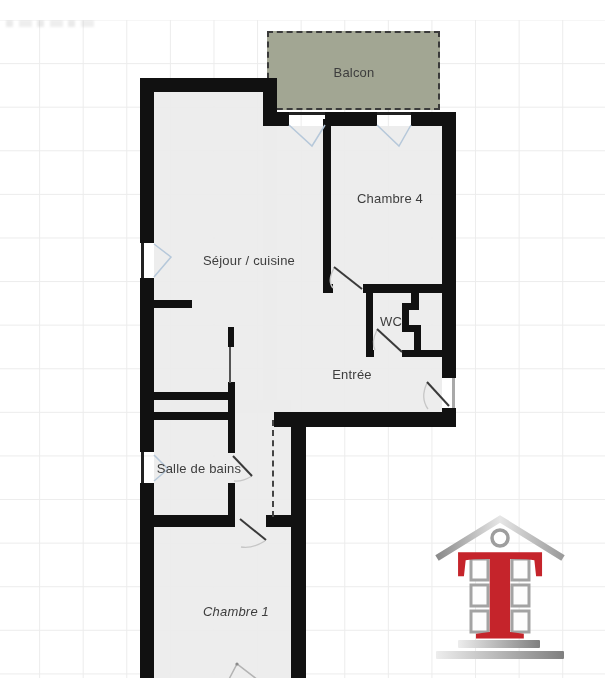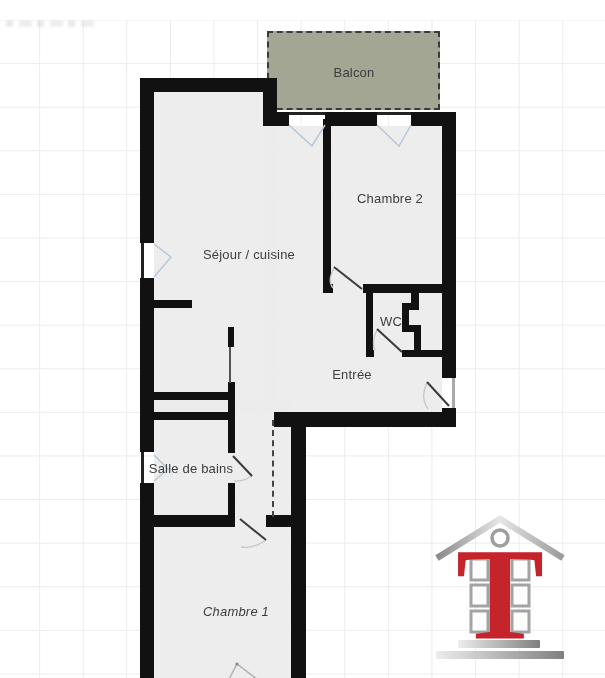--- a/index.html
+++ b/index.html
@@ -111,25 +111,25 @@
     <path d="M377,309 L402,332" stroke="#3a3a3a" stroke-width="2"></path>
     <path d="M427,362 L449,386" stroke="#3a3a3a" stroke-width="2"></path>
     <path d="M233,436 L252,456" stroke="#3a3a3a" stroke-width="2"></path>
     <path d="M240,499 L266,520" stroke="#3a3a3a" stroke-width="2"></path>
 
     <path d="M227,663 L237,644 L262,663" fill="none" stroke="#b3b3b3" stroke-width="1.5"></path>
     <circle cx="237" cy="644" r="1.6" fill="#8a8a8a"></circle>
   </svg>
 
   <div class="room-label" style="left:354px;top:52px;">Balcon</div>
-  <div class="room-label" style="left:390px;top:178px;">Chambre 2</div>
-  <div class="room-label" style="left:249px;top:234px;">Séjour / cuisine</div>
+  <div class="room-label" style="left:390px;top:178px;">Chambre 4</div>
+  <div class="room-label" style="left:249px;top:240px;">Séjour / cuisine</div>
   <div class="room-label" style="left:391px;top:301px;">WC</div>
   <div class="room-label" style="left:352px;top:354px;">Entrée</div>
-  <div class="room-label" style="left:191px;top:448px;">Salle de bains</div>
+  <div class="room-label" style="left:199px;top:448px;">Salle de bains</div>
   <div class="room-label" style="left:236px;top:591px;font-style:italic;">Chambre 1</div>
 
   <svg id="logo" width="140" height="152" viewBox="0 0 140 152">
     <defs>
       <linearGradient id="gSilver" x1="0" y1="0" x2="1" y2="0">
         <stop offset="0" stop-color="#8a8a8a"></stop>
         <stop offset="0.5" stop-color="#e6e6e6"></stop>
         <stop offset="1" stop-color="#9a9a9a"></stop>
       </linearGradient>
       <linearGradient id="gBar" x1="0" y1="0" x2="1" y2="0">

